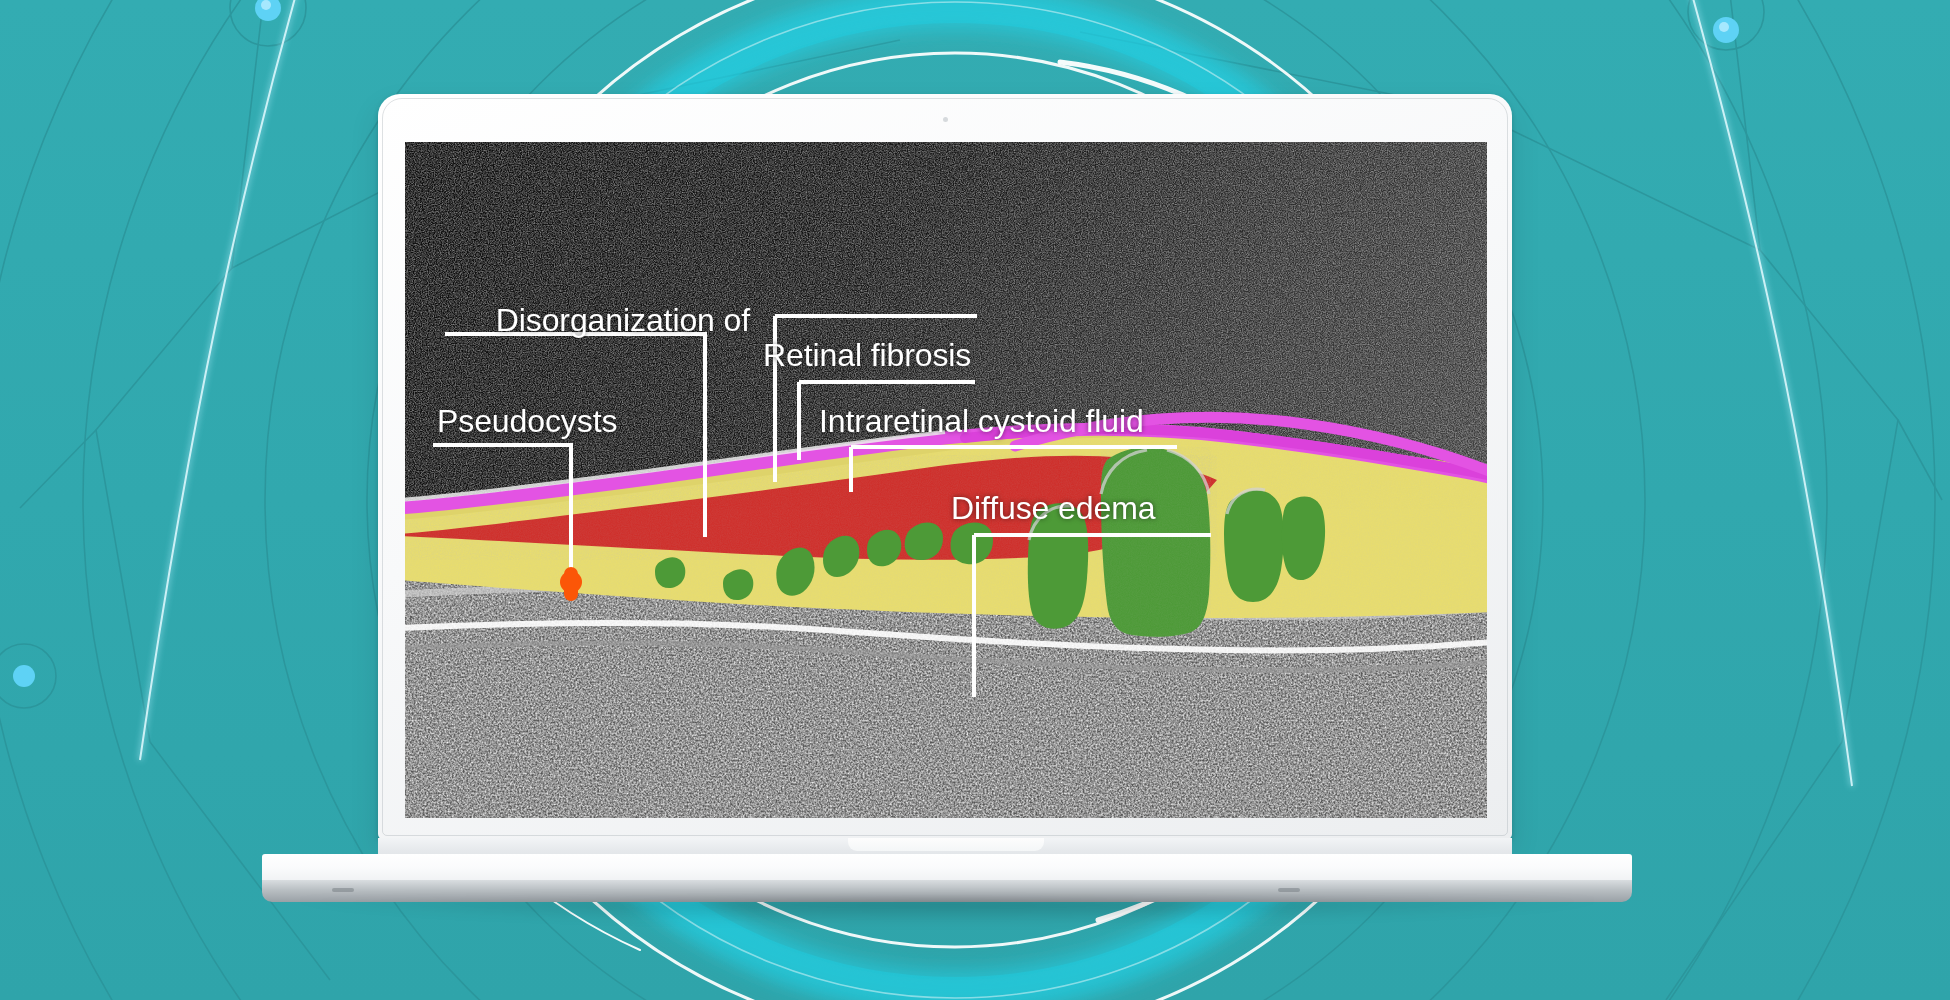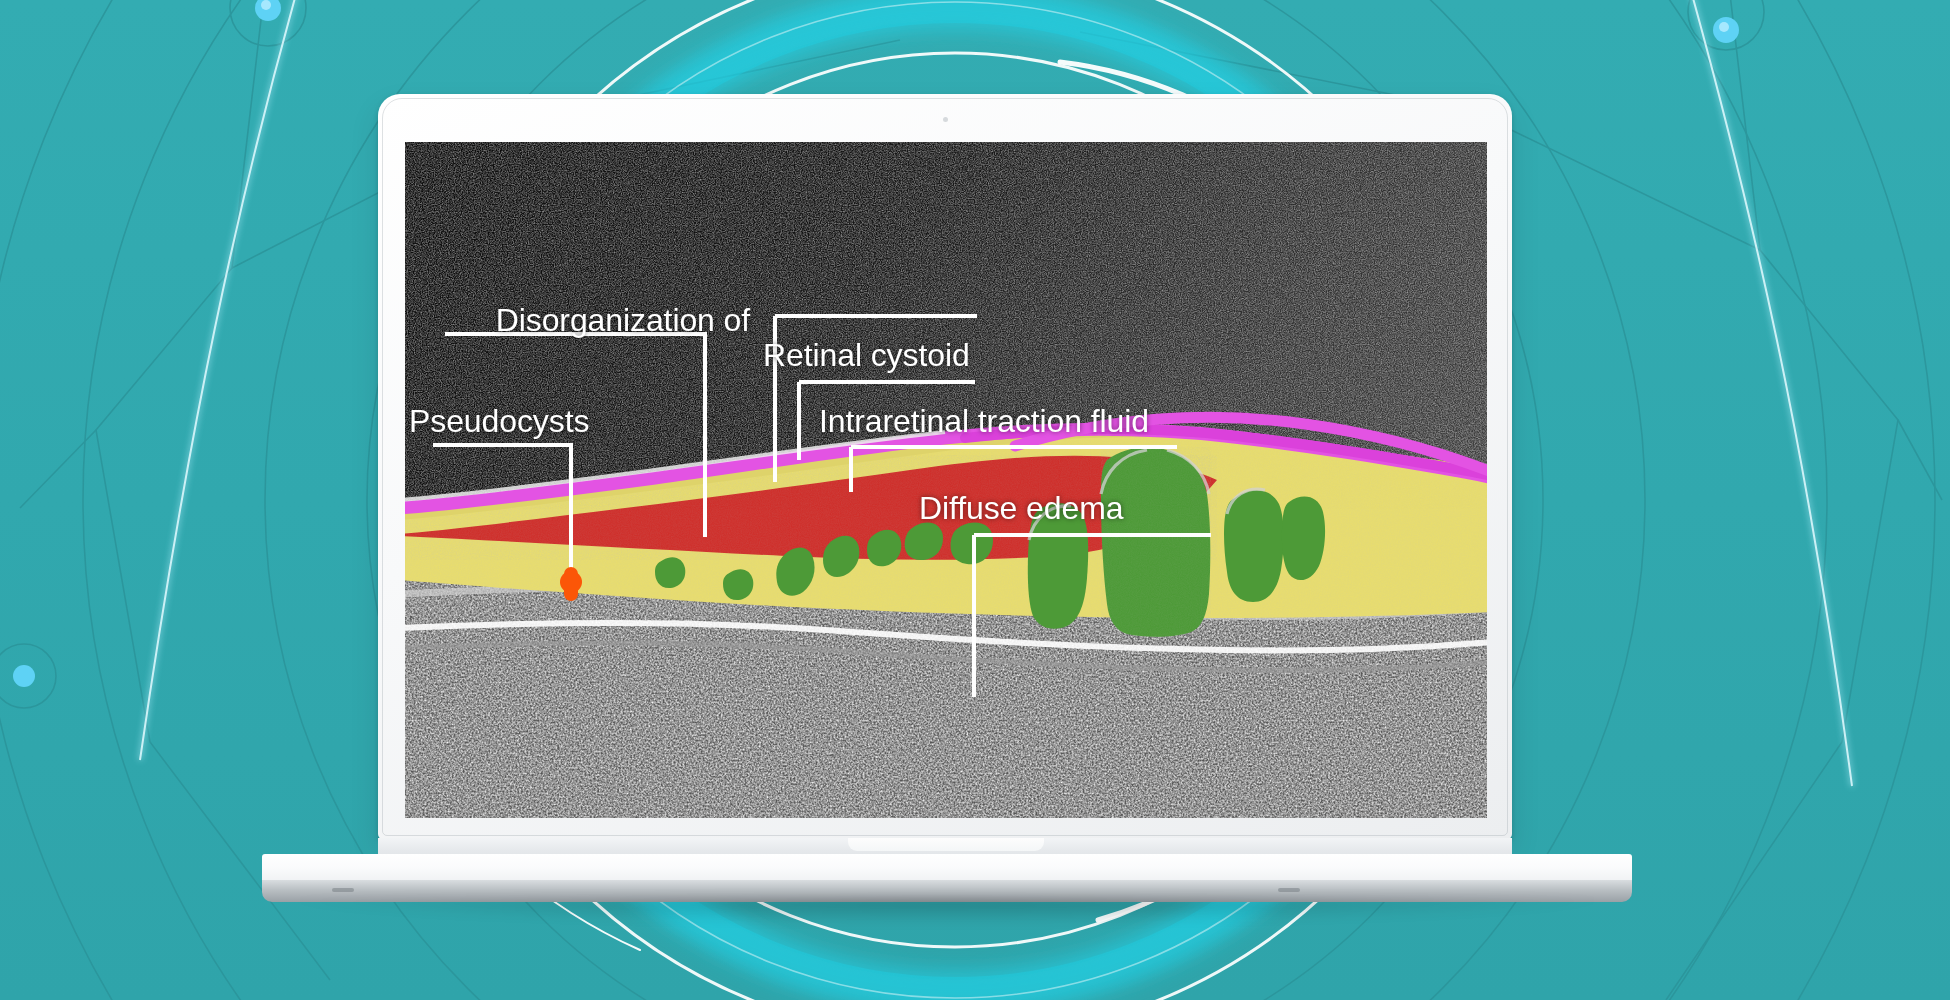--- a/index.html
+++ b/index.html
@@ -359,28 +359,28 @@
       </g>
 
       <circle cx="166" cy="440" r="11" fill="#fb5607"></circle>
       <path d="M 166 432 L 166 452" stroke="#fb5607" stroke-width="14" stroke-linecap="round"></path>
     </svg>
 
     <div class="oct-label" style="left:38px; top:126px;">
       <span>Disorganization of</span><br>
     </div>
 
-    <div class="oct-label" style="left:4px; top:262px;">Pseudocysts</div>
-
-
-    <div class="oct-label" style="left:358px; top:196px;">Retinal cystoid</div>
-
-    <div class="oct-label" style="left:414px; top:262px;">Intraretinal traction fluid</div>
-
-    <div class="oct-label" style="left:514px; top:349px;">Diffuse edema</div>
+    <div class="oct-label" style="left:32px; top:262px;">Pseudocysts</div>
+
+
+    <div class="oct-label" style="left:358px; top:196px;">Retinal fibrosis</div>
+
+    <div class="oct-label" style="left:414px; top:262px;">Intraretinal cystoid fluid</div>
+
+    <div class="oct-label" style="left:546px; top:349px;">Diffuse edema</div>
   </div>
 
   <div id="base-top"></div>
   <div id="notch"></div>
   <div id="base-slab"></div>
   <div id="base-front"></div>
   <div id="base-shadow"></div>
   <div class="foot" id="foot-l"></div>
   <div class="foot" id="foot-r"></div>
 </div>

